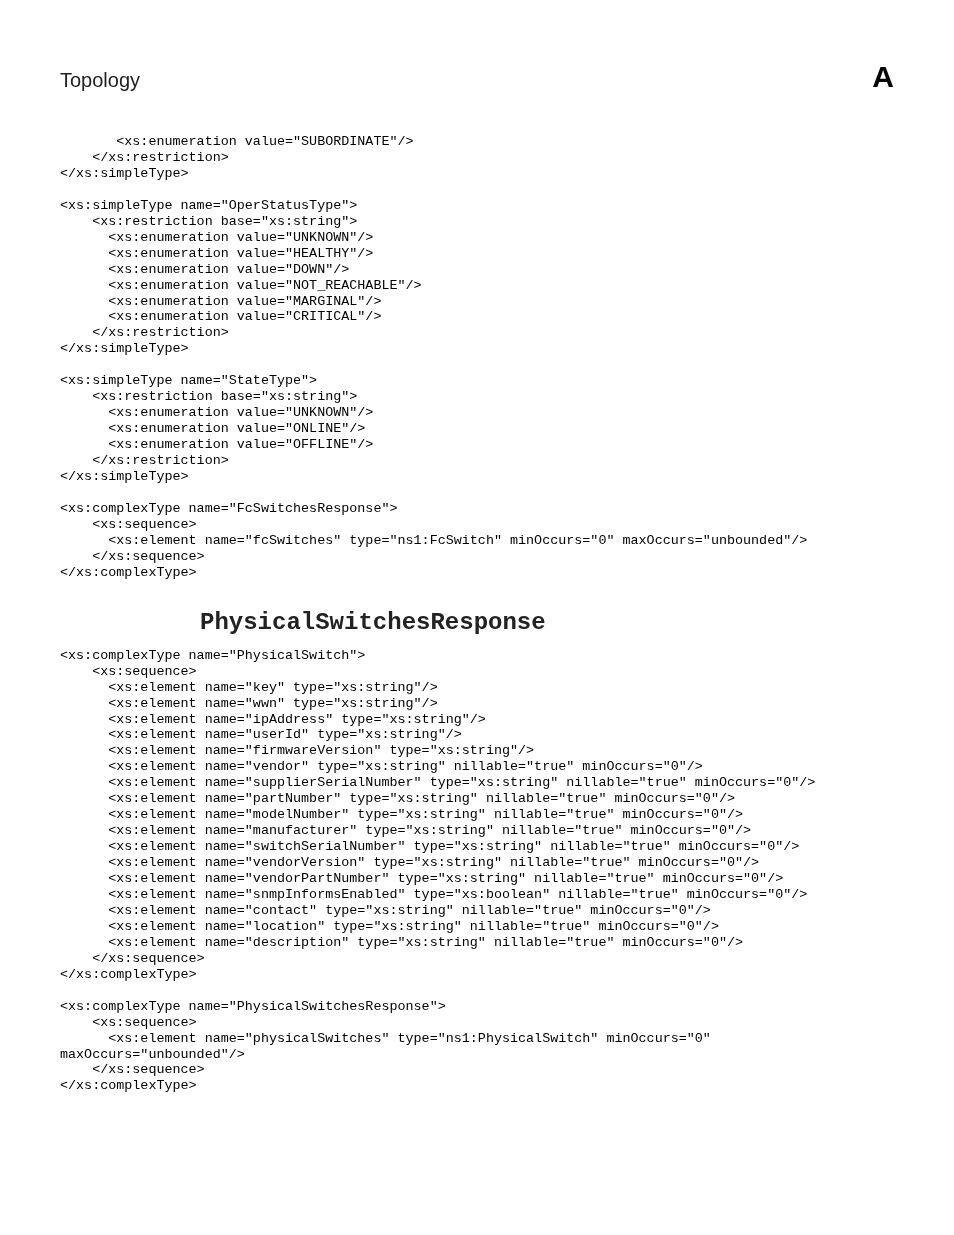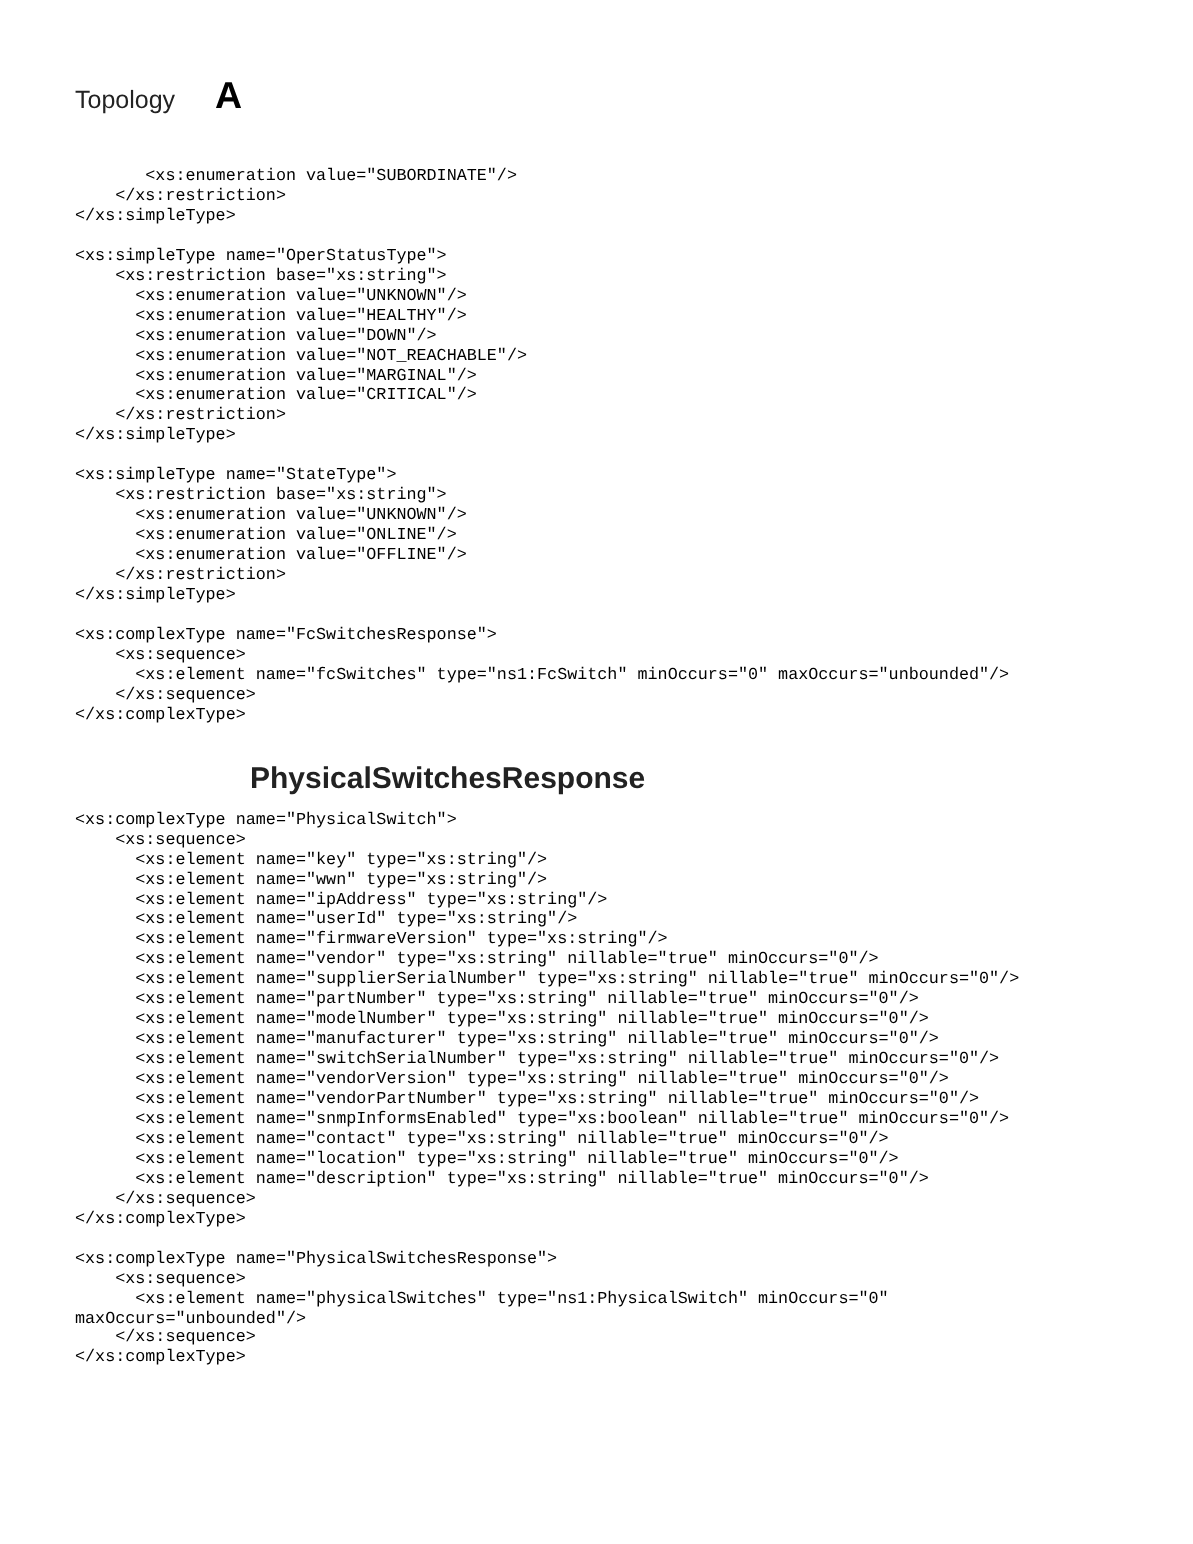--- a/index.html
+++ b/index.html
@@ -6,21 +6,21 @@
     font-family: Arial, Helvetica, sans-serif;
     background: #fff;
     color: #000;
     margin: 0;
     padding: 60px 60px 60px 60px;
     width: 954px;
     box-sizing: border-box;
   }
   .header {
     display: flex;
-    justify-content: flex-start;
+    justify-content: space-between;
     align-items: baseline;
     gap: 32px;
     margin-bottom: 40px;
   }
   .header-title {
     font-size: 20px;
     font-weight: 400;
     color: #222;
   }
   .header-letter {
@@ -30,21 +30,21 @@
   }
   pre.codeblock {
     font-family: "Courier New", Courier, monospace;
     font-size: 13.4px;
     line-height: 1.19;
     white-space: pre;
     margin: 0 0 24px 0;
     color: #000;
   }
   h2.section {
-    font-family: Liberation Sans, sans-serif;
+    font-family: Liberation Mono, monospace;
     font-size: 24px;
     font-weight: 700;
     color: #222;
     margin: 28px 0 12px 140px;
   }
 </style>
 </head>
 <body>
 
 <div class="header">

